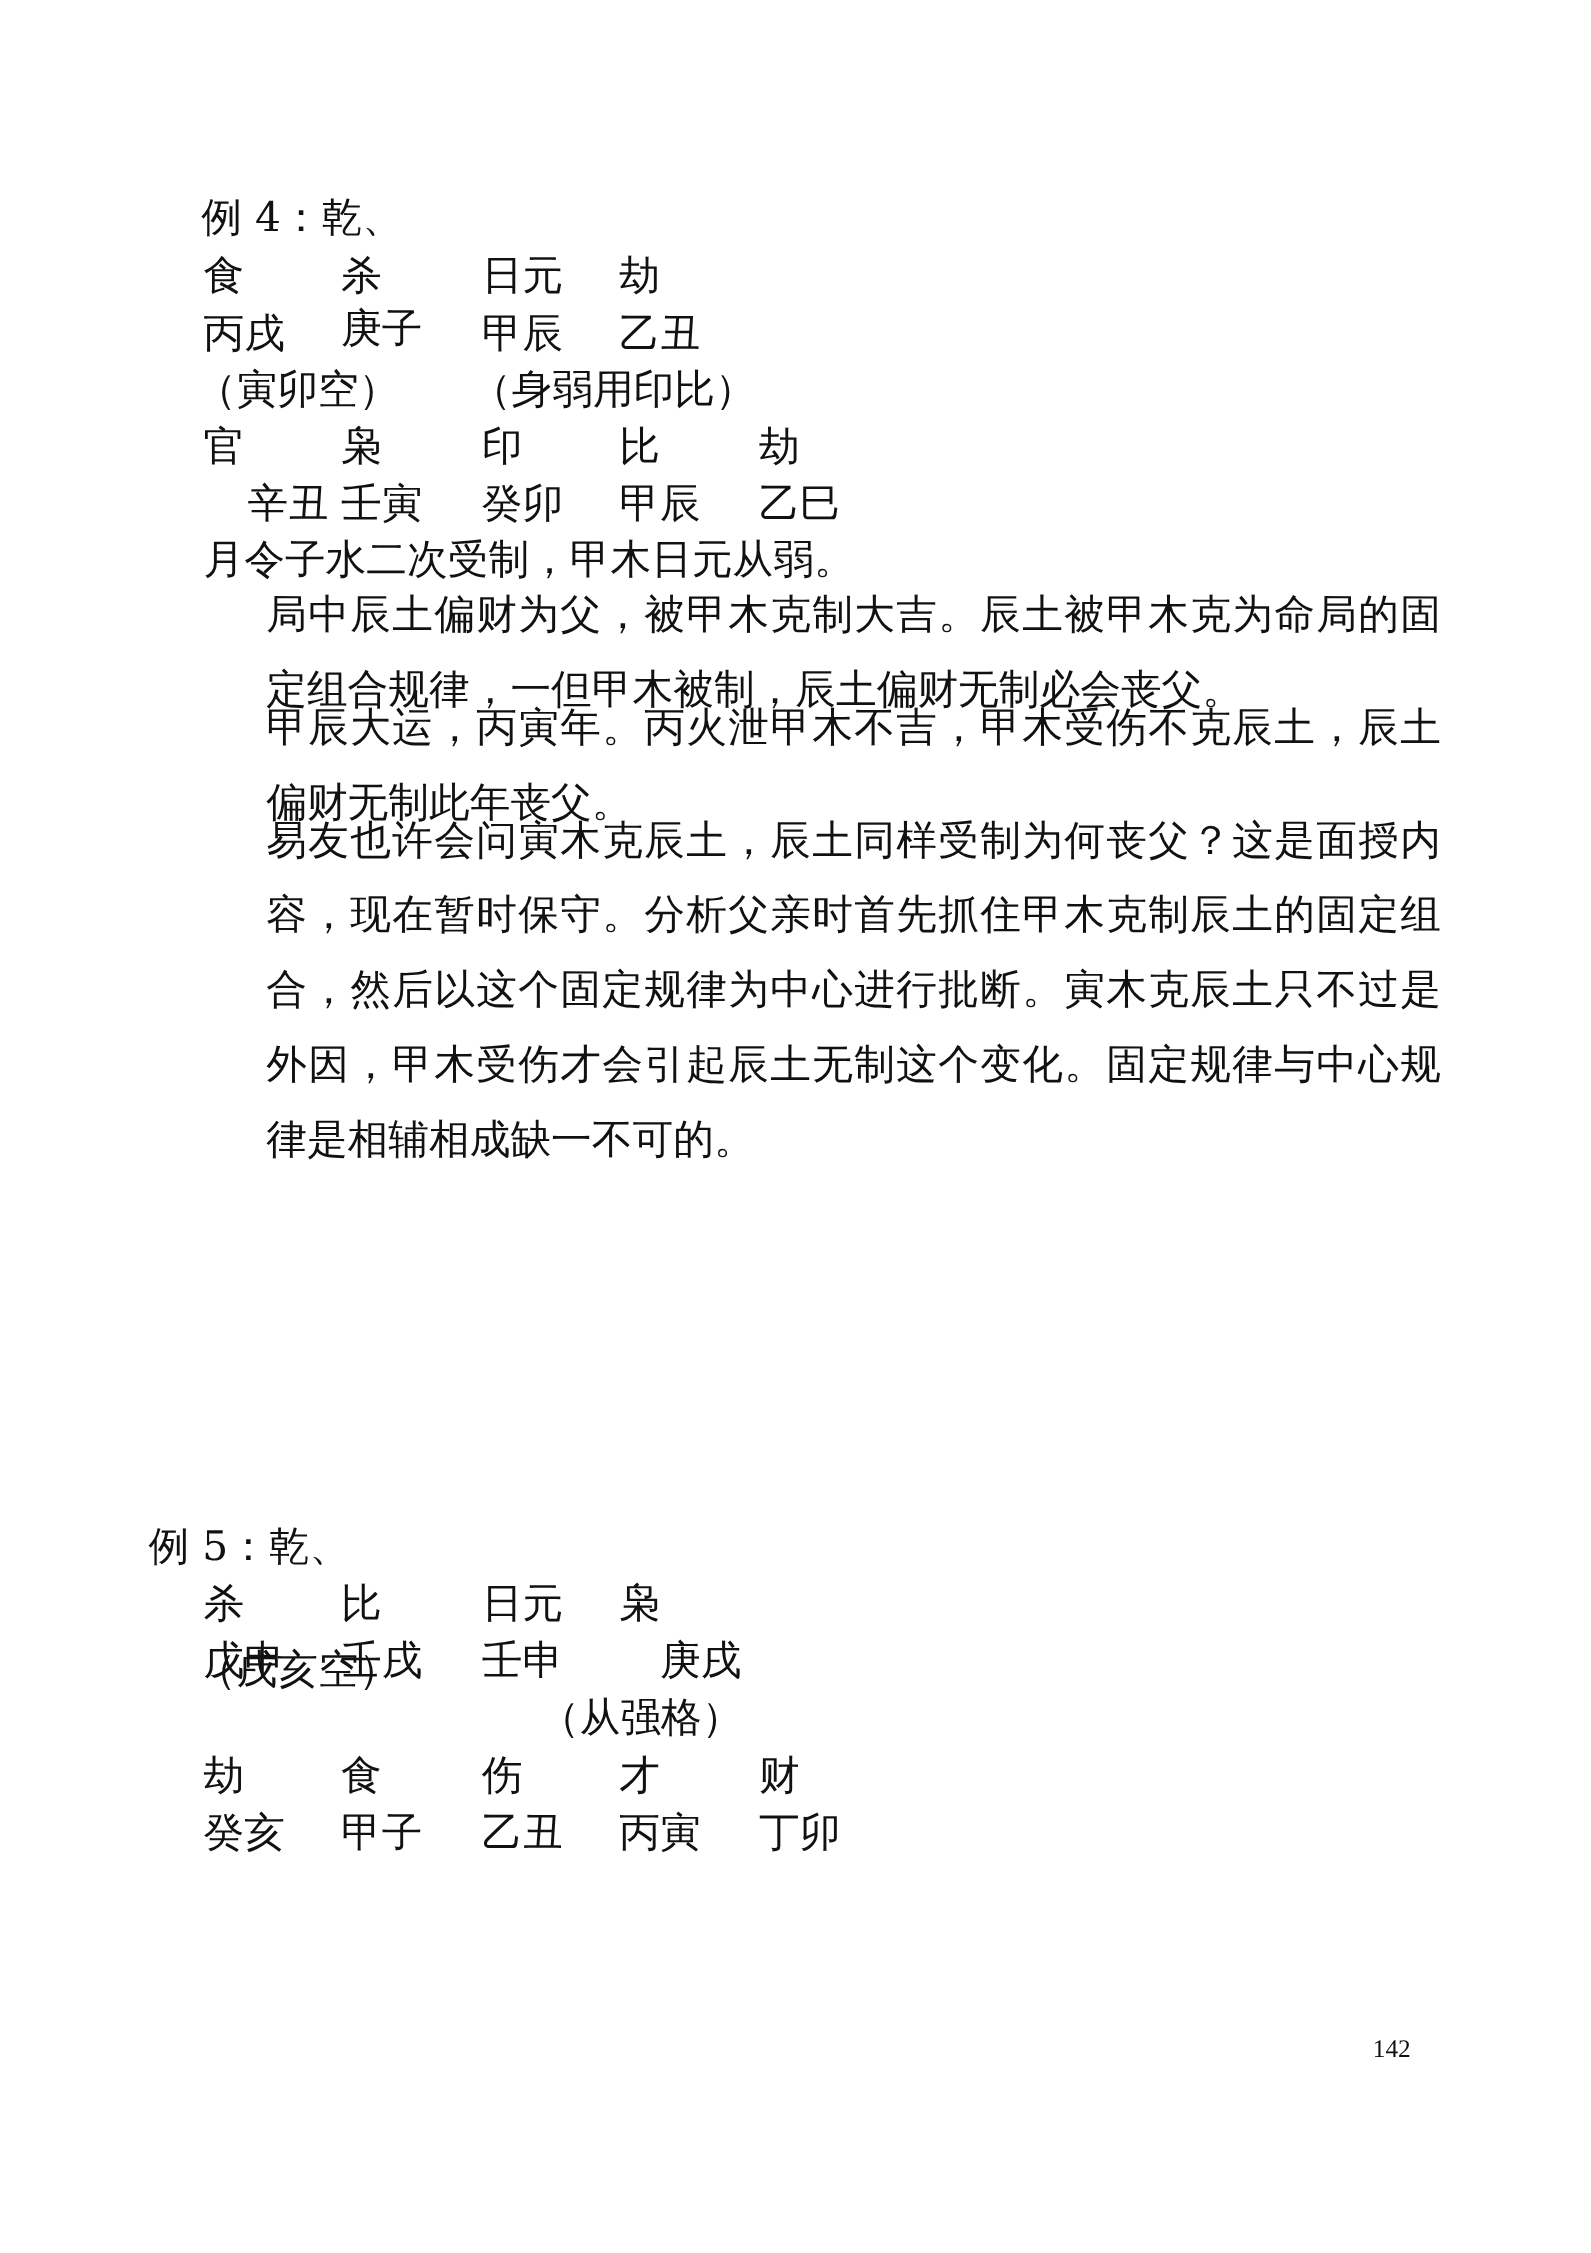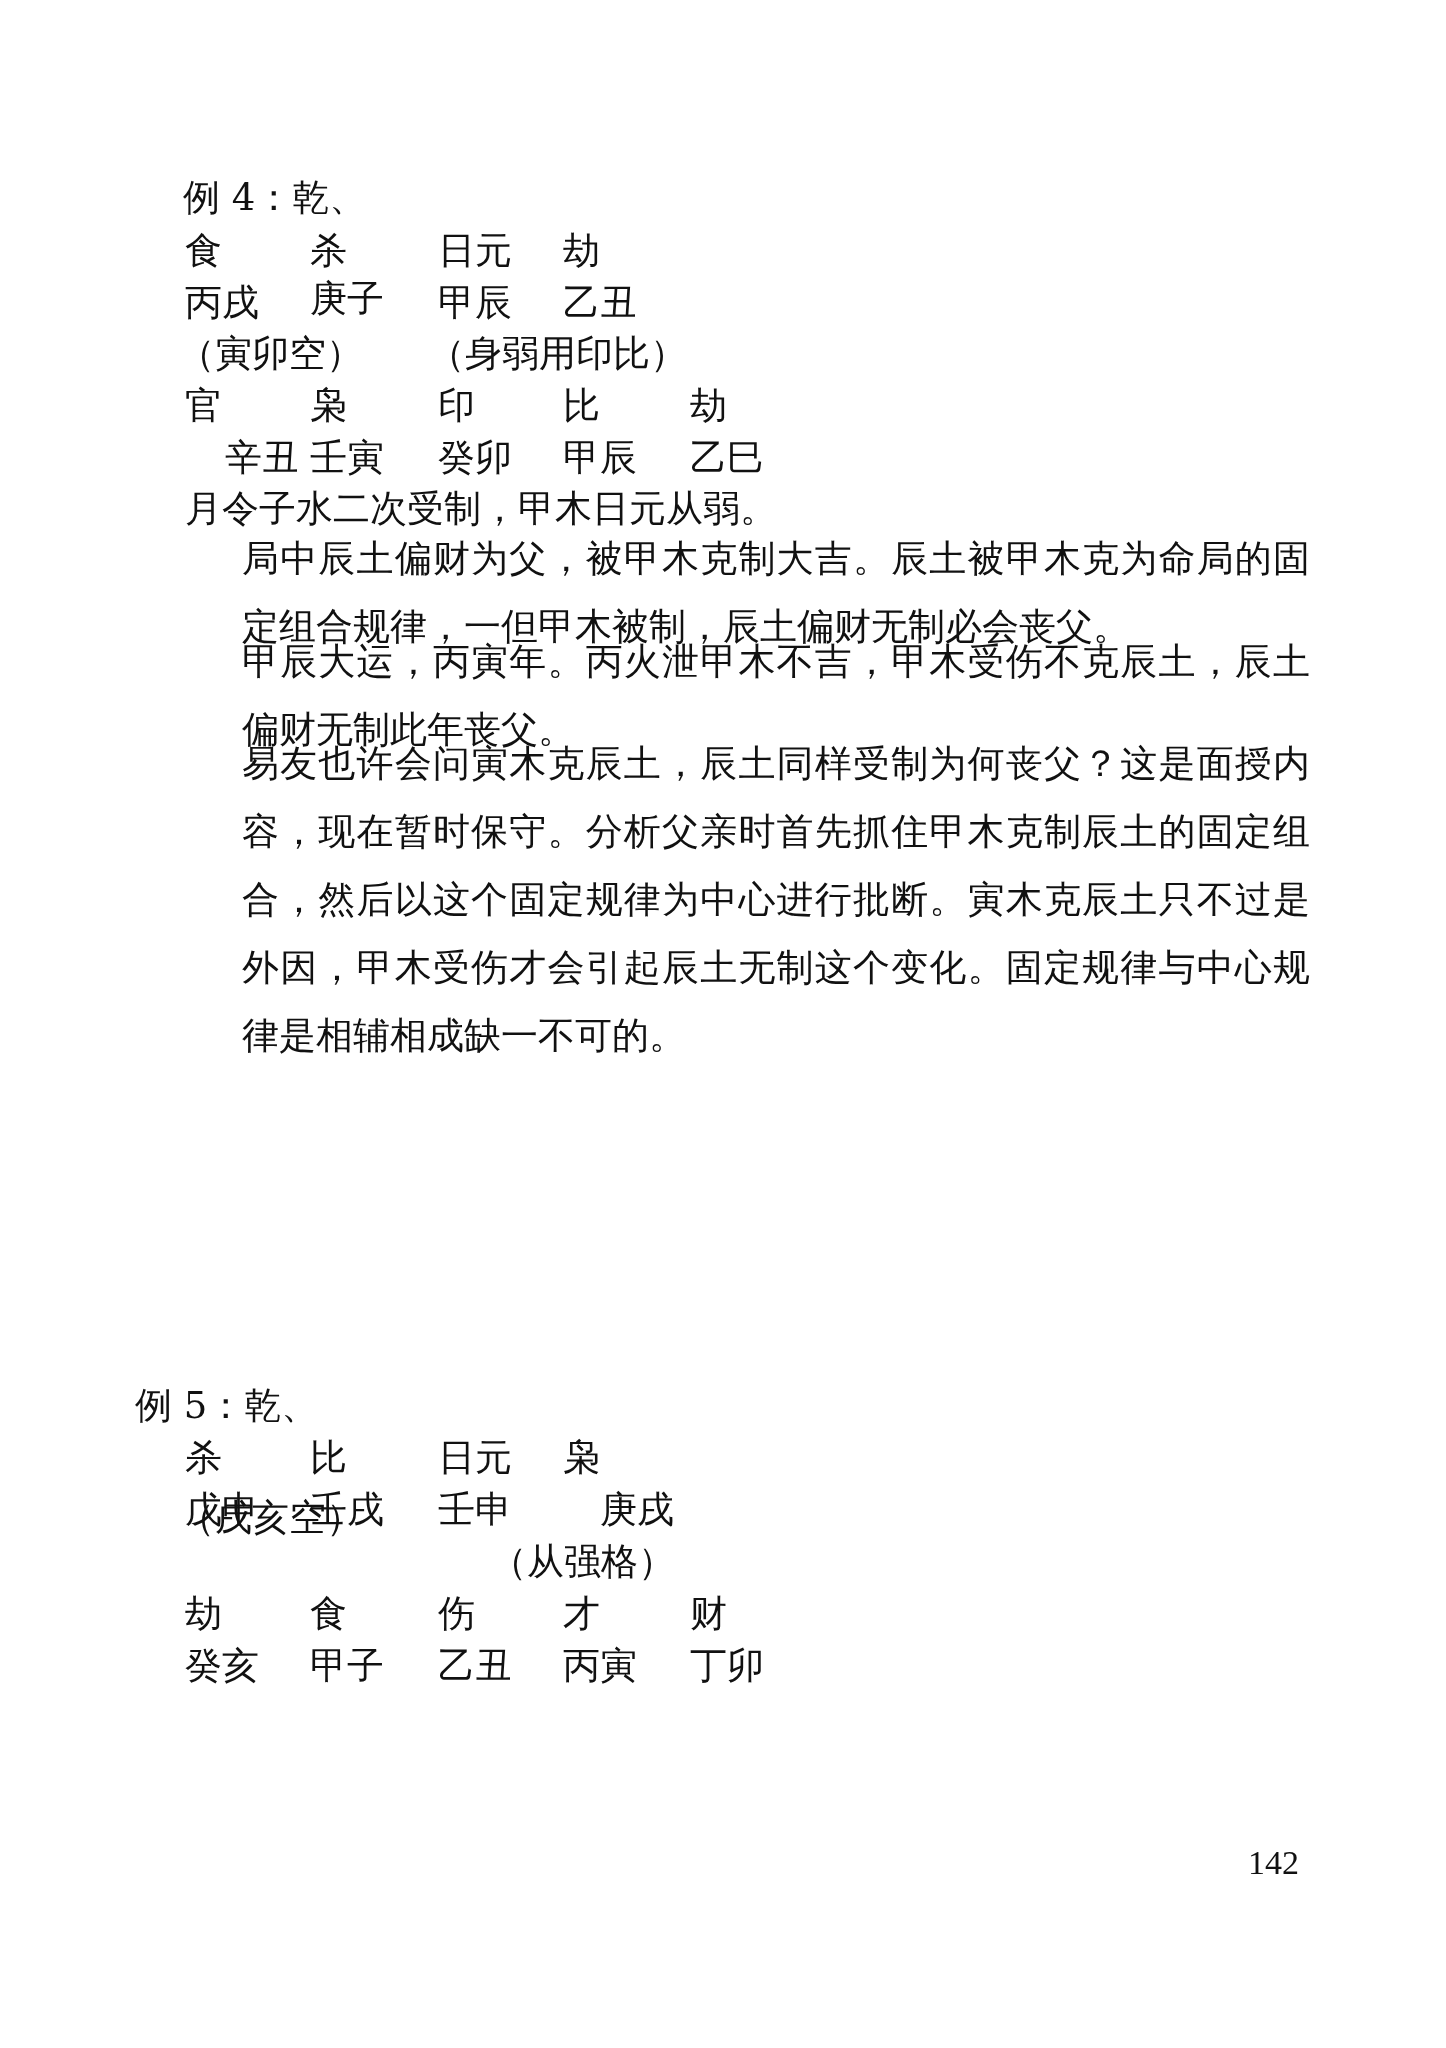--- a/index.html
+++ b/index.html
@@ -16,21 +16,21 @@
     .cell { position: absolute; white-space: nowrap; font-size: 37px; line-height: 52px; }
     .para {
       position: absolute; left: 160px; width: 1150px;
       font-size: 37px; line-height: 68px;
       text-align: justify; text-align-last: left;
     }
     .para .first { padding-left: 82px; }
     .page-number {
       position: absolute; left: 1248px; top: 1843px;
       font-family: "Liberation Serif", "DejaVu Serif", serif;
-      font-size: 34px; line-height: 40px;
+      font-size: 23px; line-height: 40px;
     }
   </style>
 </head>
 <body>
 
 <div class="page">
 
   <div class="line" style="left:183px; top:172px;">例 4：乾、</div>
 
   <div>

